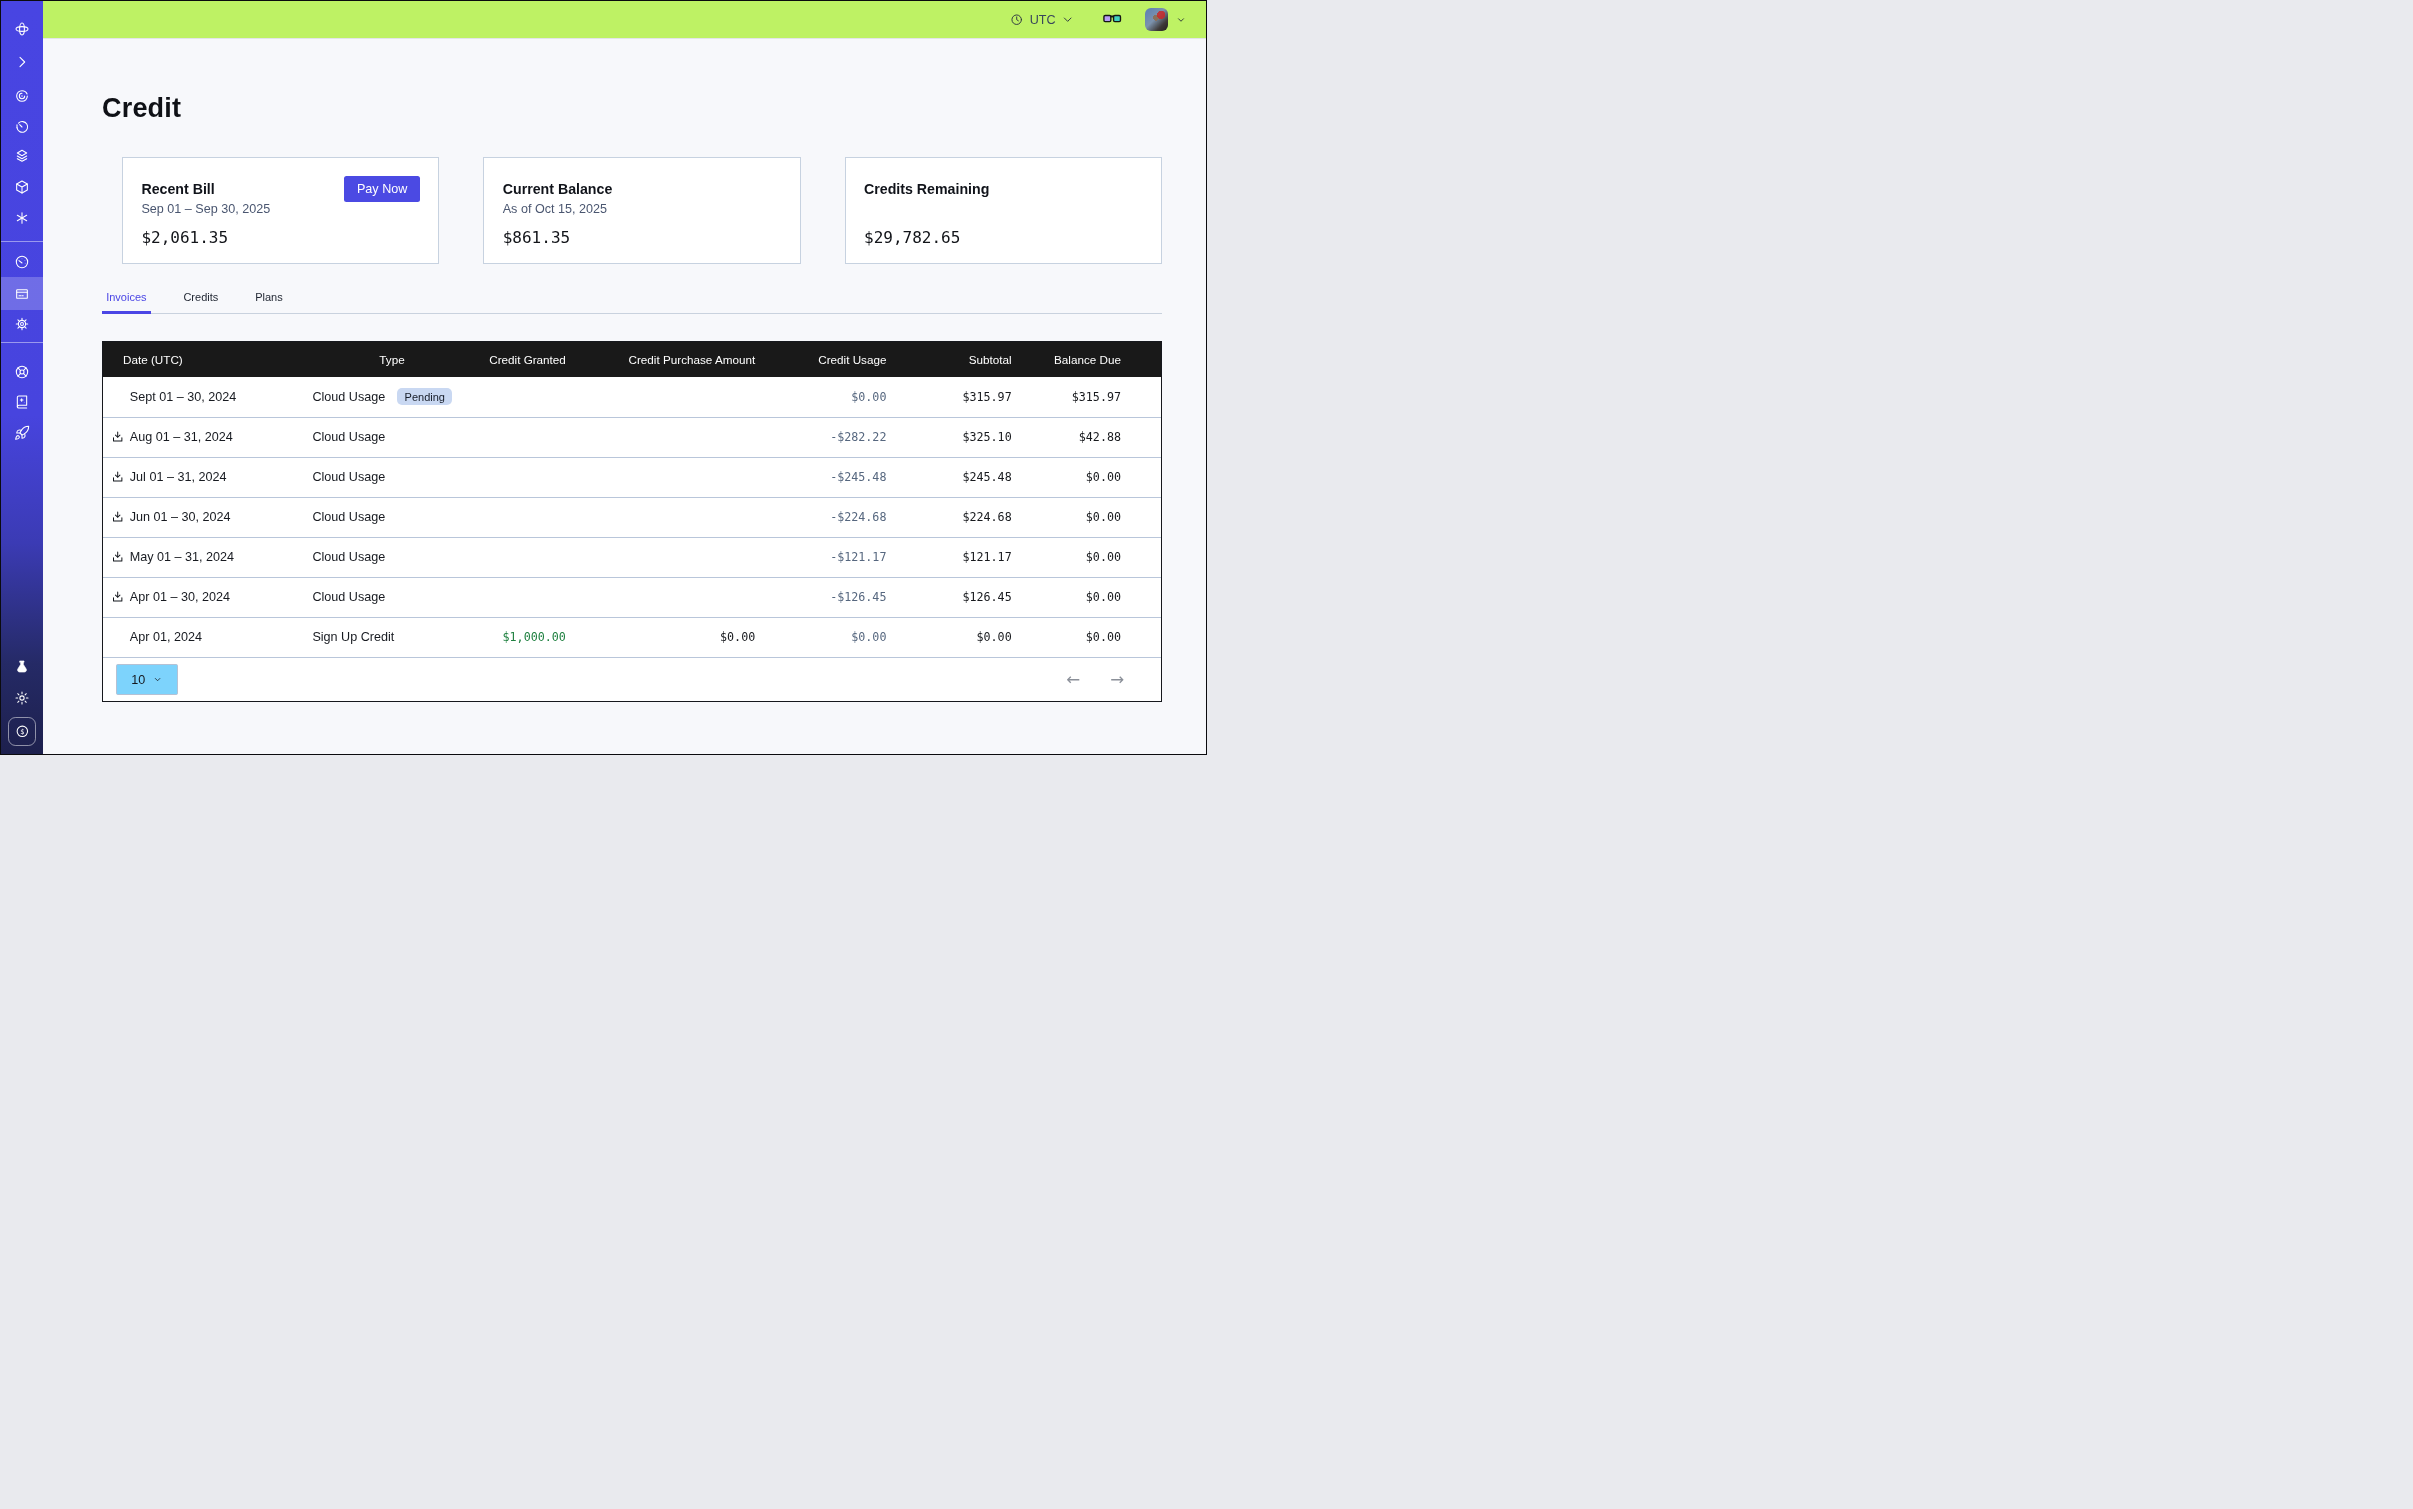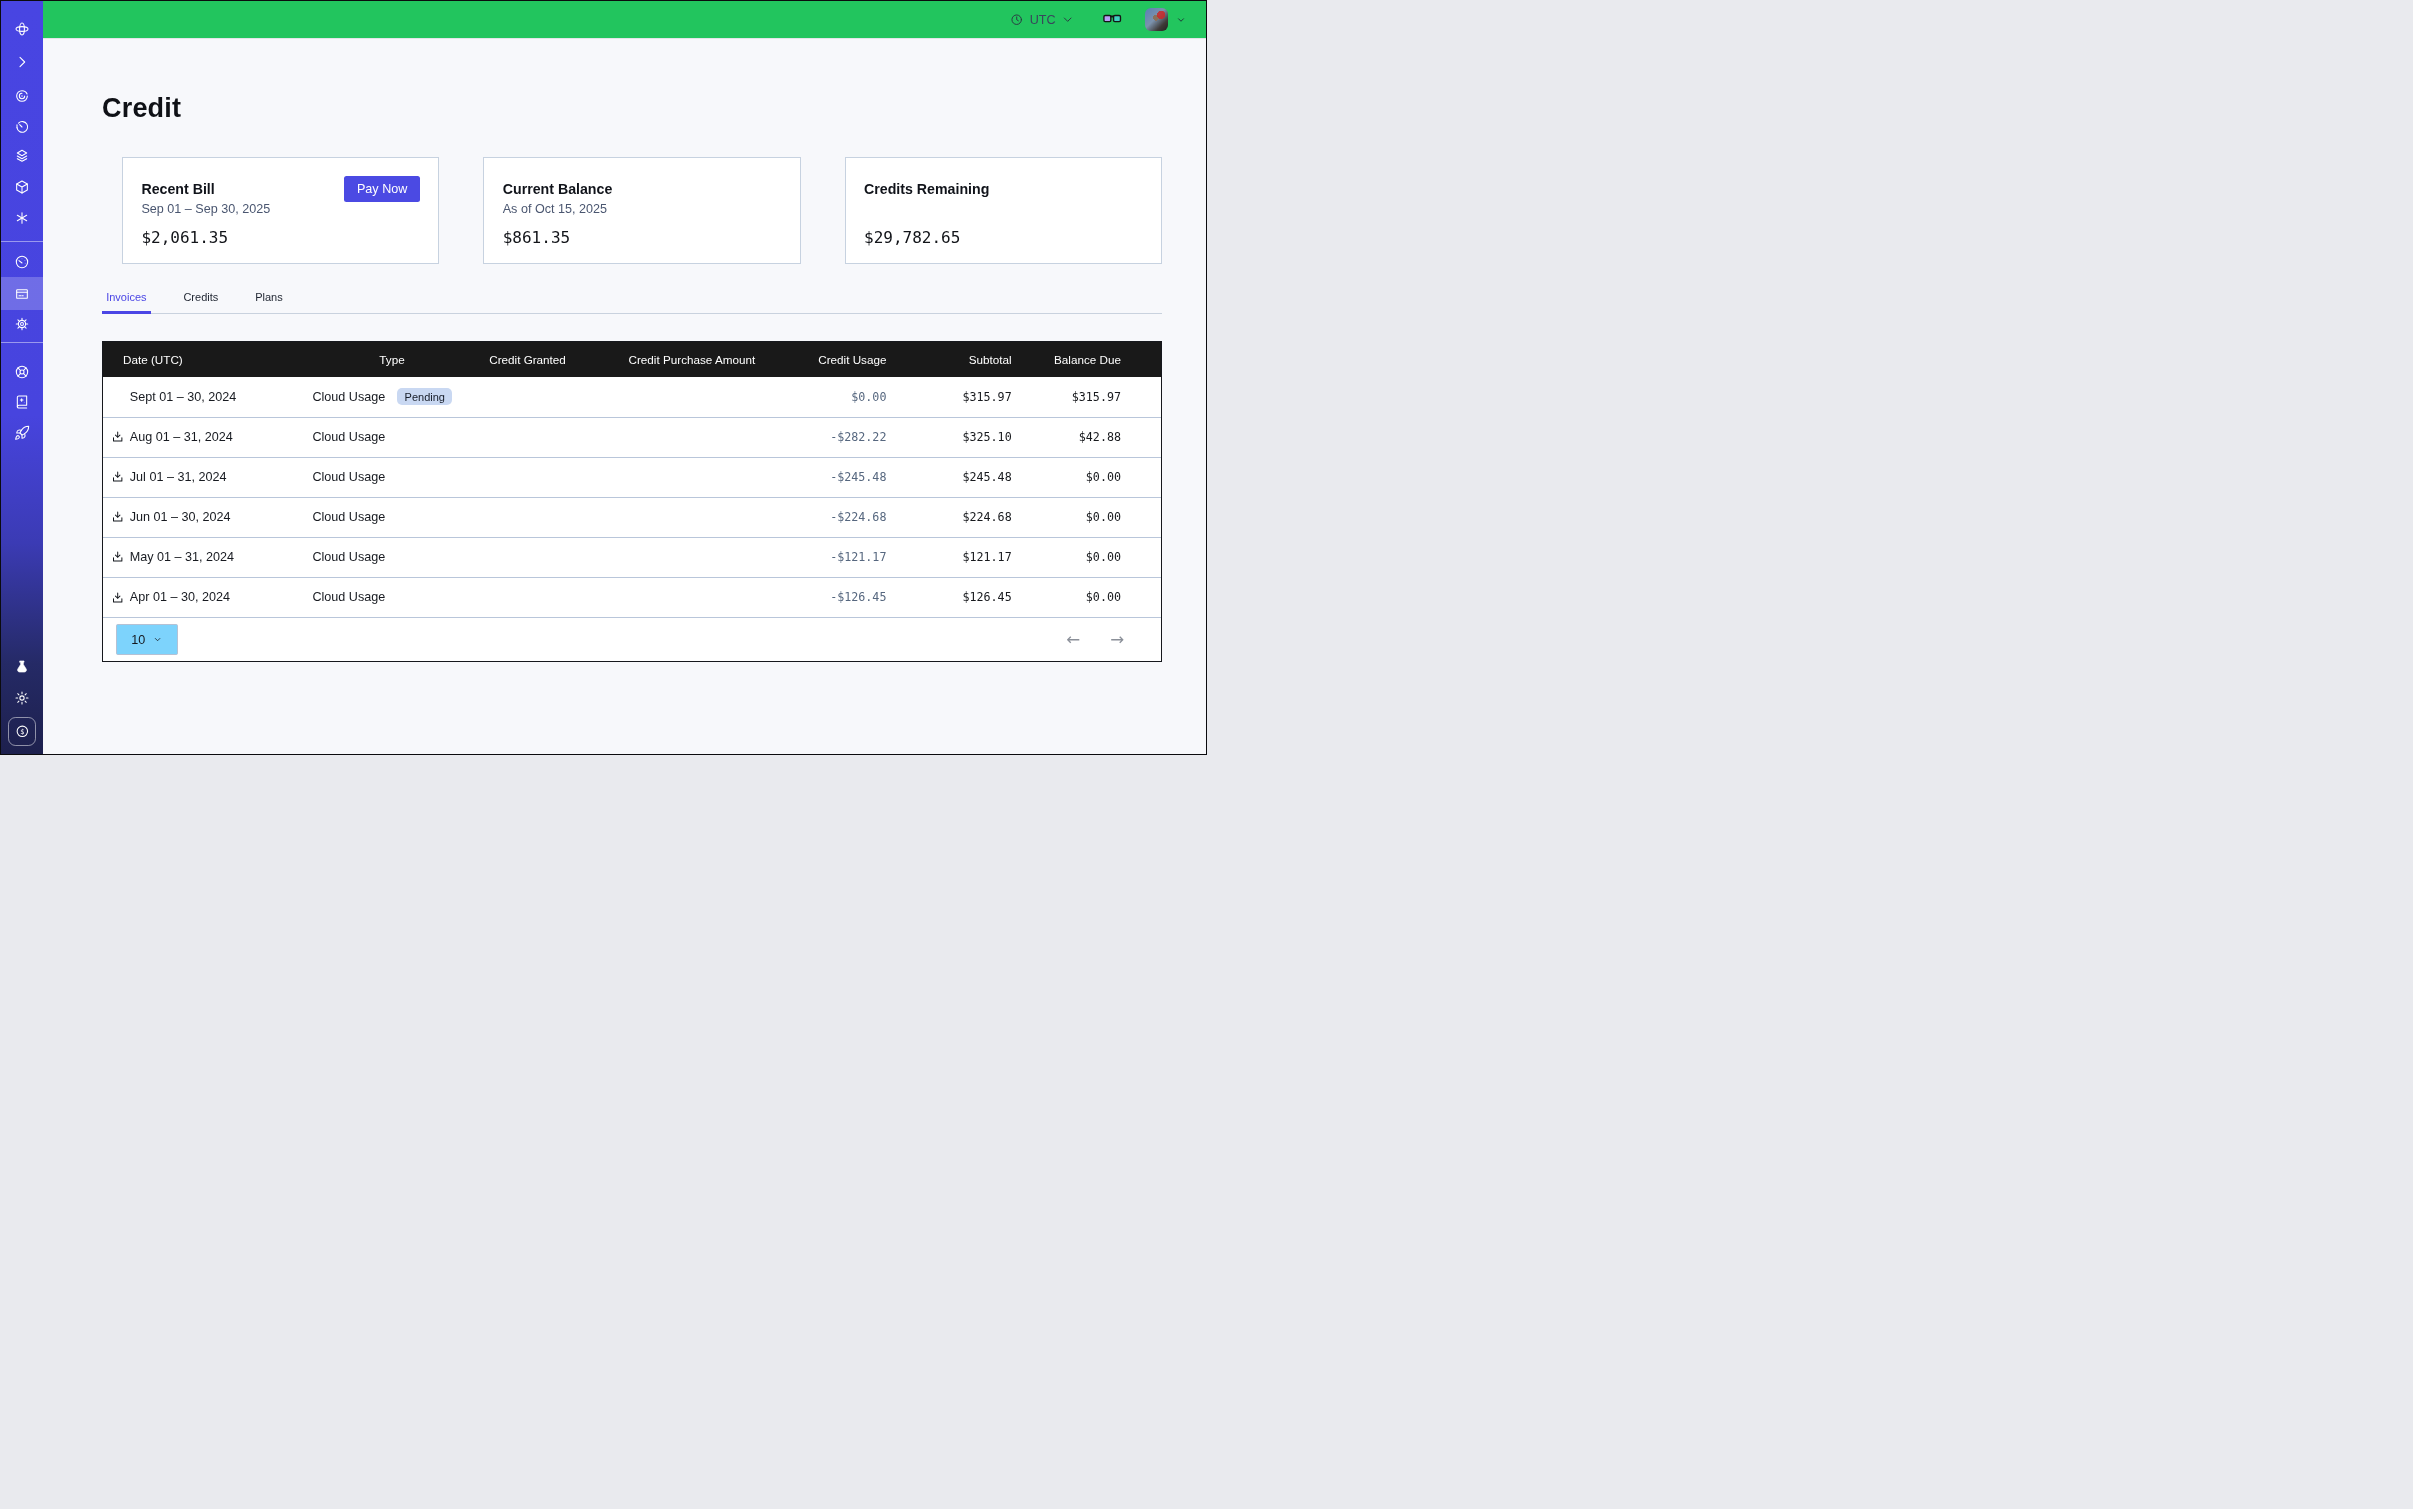--- a/index.html
+++ b/index.html
@@ -16,21 +16,21 @@
     display:flex; align-items:center; justify-content:center; color:#fff; cursor:pointer; }
   .side-icon svg { width:16px; height:16px; stroke:#fff; stroke-width:1.6; fill:none;
     stroke-linecap:round; stroke-linejoin:round; }
   .side-divider { position:absolute; left:0; right:0; height:0.8px; background:rgba(255,255,255,.45); }
   .side-active { position:absolute; left:0; right:0; height:33px; background:rgba(255,255,255,.22); }
   .coin-btn { position:absolute; left:6.7px; top:716px; width:28.5px; height:28.5px; border:1.3px solid rgba(255,255,255,.5);
     border-radius:7.5px; display:flex; align-items:center; justify-content:center; color:#fff; cursor:pointer; }
   .coin-btn svg { width:16.7px; height:16.7px; stroke:#fff; stroke-width:1.5; fill:none; }
 
   
-  .topbar { position:absolute; left:42px; right:0; top:0; height:38px; background:#22c55e;
+  .topbar { position:absolute; left:42px; right:0; top:0; height:38px; background:#bef264;
     border-bottom:0.8px solid #e3e5e9; display:flex; align-items:center; justify-content:flex-end;
     padding-right:20px; gap:8.4px; }
   .tz { display:flex; align-items:center; gap:5.9px; color:#39465c; font-size:12.6px; cursor:pointer; }
   .tz svg { width:13.4px; height:13.4px; stroke:#2b3442; stroke-width:1.7; fill:none; stroke-linecap:round; }
   .chev { width:10px; height:10px; stroke:#39465c; stroke-width:2; fill:none; stroke-linecap:round; stroke-linejoin:round; }
   .glasses { margin-left:20px; cursor:pointer; display:flex; }
   .avatar { margin-left:15px; width:22.6px; height:22.6px; border-radius:5.9px; cursor:pointer;
     background:
       radial-gradient(circle at 70% 30%, rgba(200,40,40,.85) 0 18%, transparent 19%),
       radial-gradient(circle at 48% 42%, #8a6f5a 0 16%, transparent 17%),
@@ -423,20 +423,37 @@
       <span class="type-text">Cloud Usage</span>
       
     </td>
     <td class="num cg"></td>
     <td class="num cpa"></td>
     <td class="num cu">-$126.45</td>
     <td class="num sub">$126.45</td>
     <td class="num bd">$0.00</td>
   </tr>
 
+  <tr>
+    <td class="c-date">
+      <span class="date-inner">
+        <span class="dl-slot"></span>
+        <span class="date-text">Apr 01, 2024</span>
+      </span>
+    </td>
+    <td class="c-type">
+      <span class="type-text">Sign Up Credit</span>
+      
+    </td>
+    <td class="num cg has-val">$1,000.00</td>
+    <td class="num cpa">$0.00</td>
+    <td class="num cu">$0.00</td>
+    <td class="num sub">$0.00</td>
+    <td class="num bd">$0.00</td>
+  </tr>
 </tbody>
       </table>
 
       <div class="pager">
         <div class="pagesize">
           <span>10</span>
           <svg viewBox="0 0 24 24">
               <polyline points="6,9 12,15 18,9"></polyline>
             </svg>
         </div>

